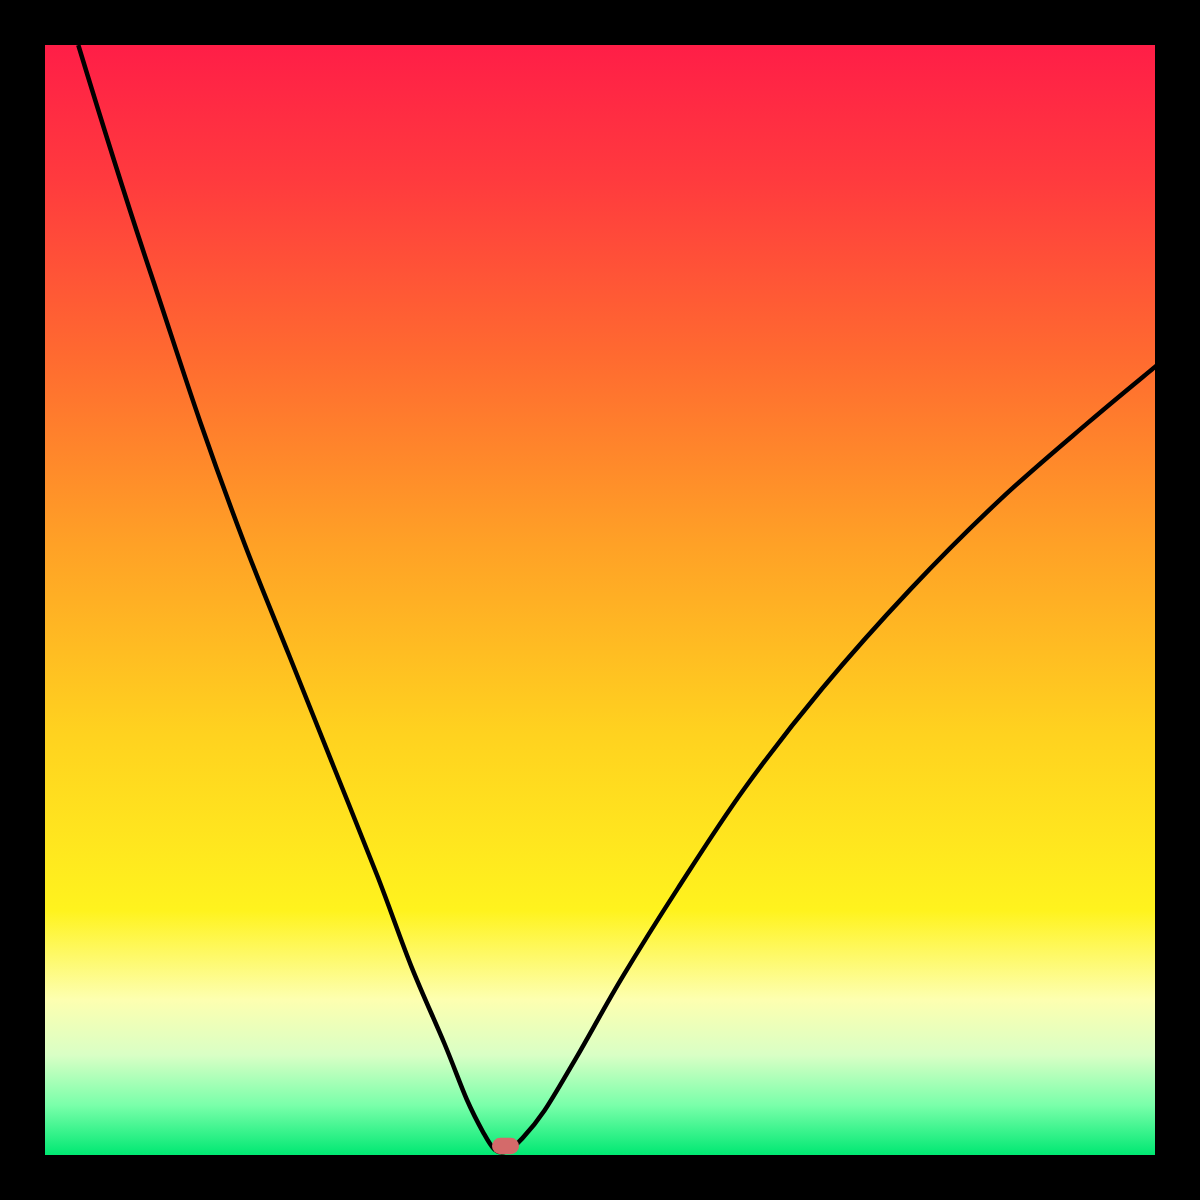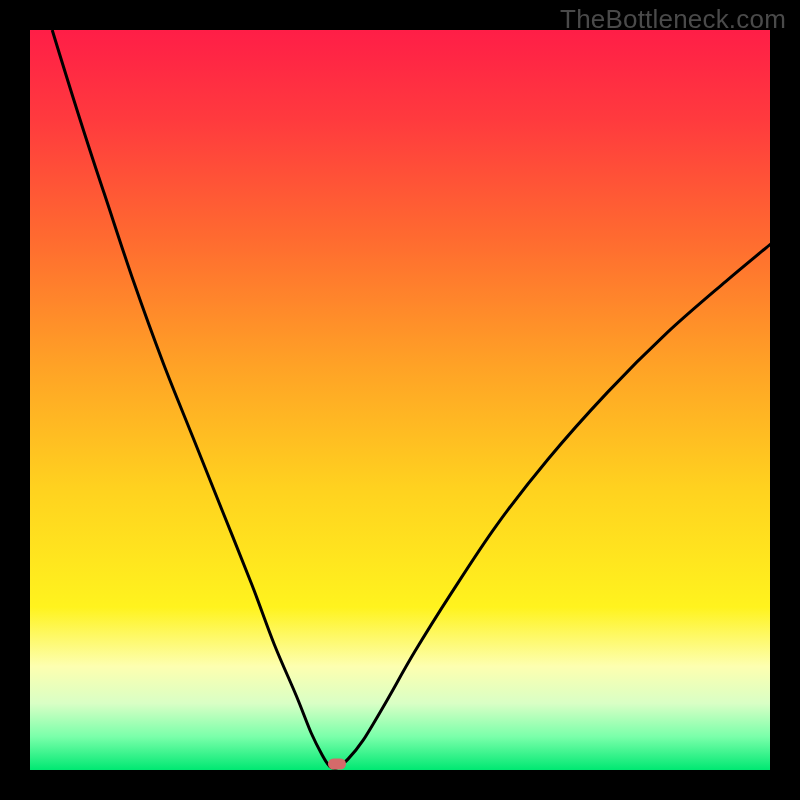--- a/index.html
+++ b/index.html
@@ -48,21 +48,20 @@
     background: #d46a6a;
     transform: translate(-50%, -50%);
     z-index: 6;
   }
 </style>
 </head>
 <body>
 
 <div class="frame">
 
-  <div class="watermark">TheBottleneck.com</div>
 
   <div class="plot-area">
     <svg id="plot-svg" viewBox="0 0 740 740" preserveAspectRatio="none">
       <defs>
         <linearGradient id="bg-grad" x1="0" y1="0" x2="0" y2="1">
             <stop offset="0.00%" stop-color="#ff1e47"></stop>
             <stop offset="12.00%" stop-color="#ff3a3e"></stop>
             <stop offset="28.00%" stop-color="#ff6a30"></stop>
             <stop offset="45.00%" stop-color="#ffa126"></stop>
             <stop offset="62.00%" stop-color="#ffd21f"></stop>

